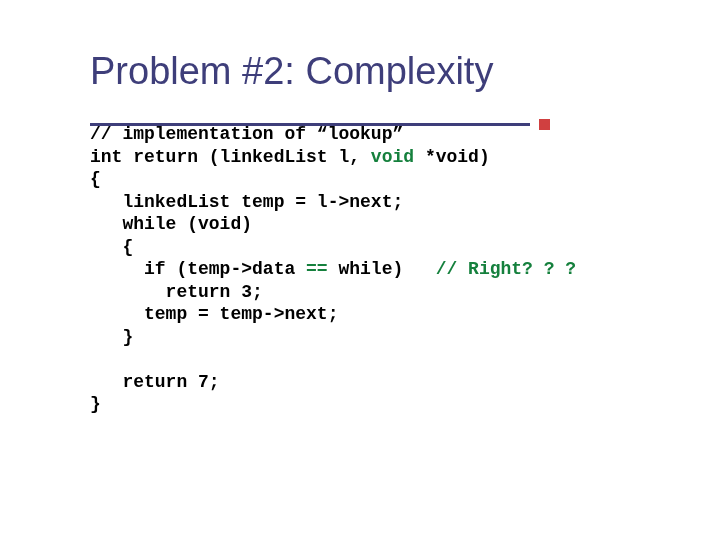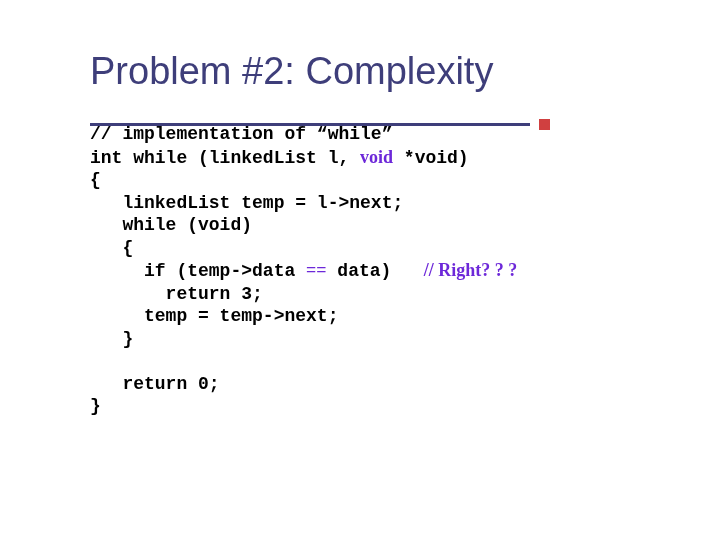--- a/index.html
+++ b/index.html
@@ -46,43 +46,42 @@
   }
   .code {
     font-family: "Courier New", Courier, monospace;
     font-size: 18px;
     line-height: 1.25;
     white-space: pre;
     color: #000;
     font-weight: bold;
   }
   .code .hl {
-    color: #6d28d9;
-    font-family: Liberation Serif, serif;
+    color: #15803d;
   }
 </style>
 </head>
 <body>
 
 <div class="slide">
 
   <h1 class="title">Problem #2: Complexity</h1>
 
   <div class="underline-wrap">
     <div class="underline-main"></div>
     <div class="underline-accent"></div>
   </div>
 
-  <div class="code"><span>// implementation of “while”</span>
-<span><span>int while (linkedList l, </span><span class="hl">void</span><span> *void)</span></span>
+  <div class="code"><span>// implementation of “lookup”</span>
+<span><span>int return (linkedList l, </span><span class="hl">void</span><span> *void)</span></span>
 <span>{</span>
 <span>   linkedList temp = l-&gt;next;</span>
 <span>   while (void)</span>
 <span>   {</span>
-<span><span>     if (temp-&gt;data </span><span class="hl">==</span><span> data)   </span><span class="hl">// Right? ? ?</span></span>
+<span><span>     if (temp-&gt;data </span><span class="hl">==</span><span> while)   </span><span class="hl">// Right? ? ?</span></span>
 <span>       return 3;</span>
 <span>     temp = temp-&gt;next;</span>
 <span>   }</span>
 <span></span>
-<span>   return 0;</span>
+<span>   return 7;</span>
 <span>}</span></div>
 
 </div>
 
 </body></html>

